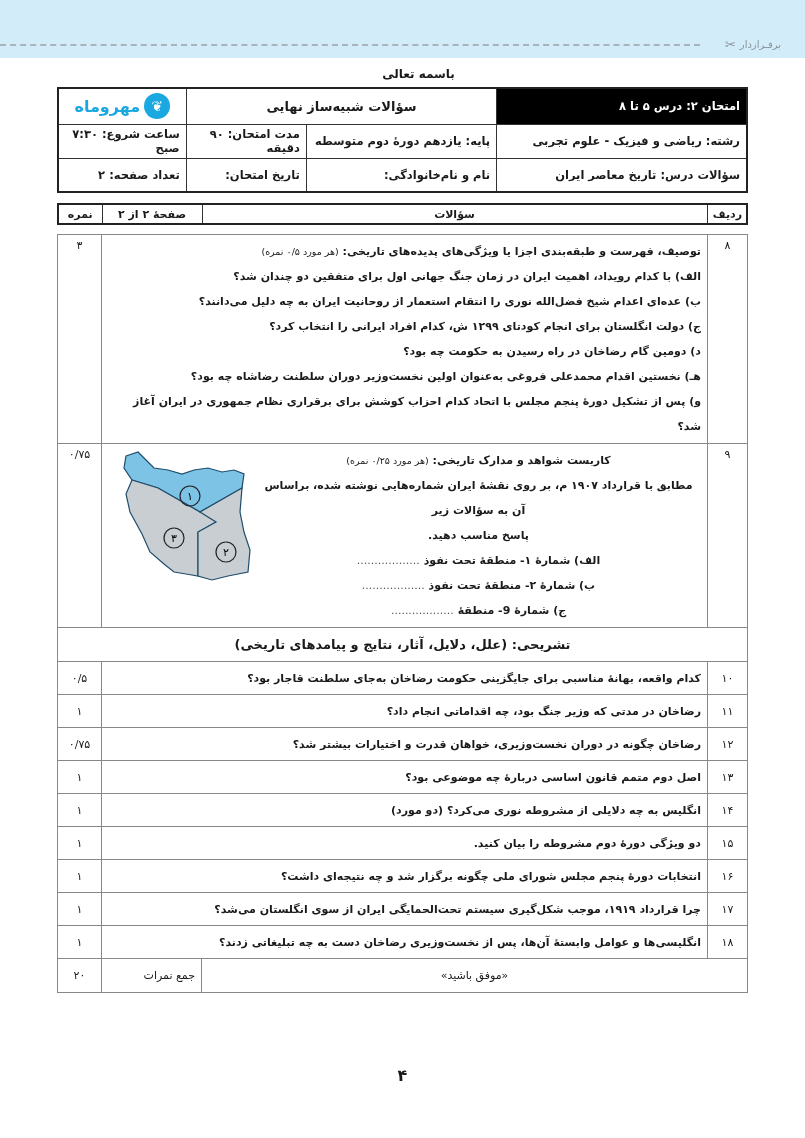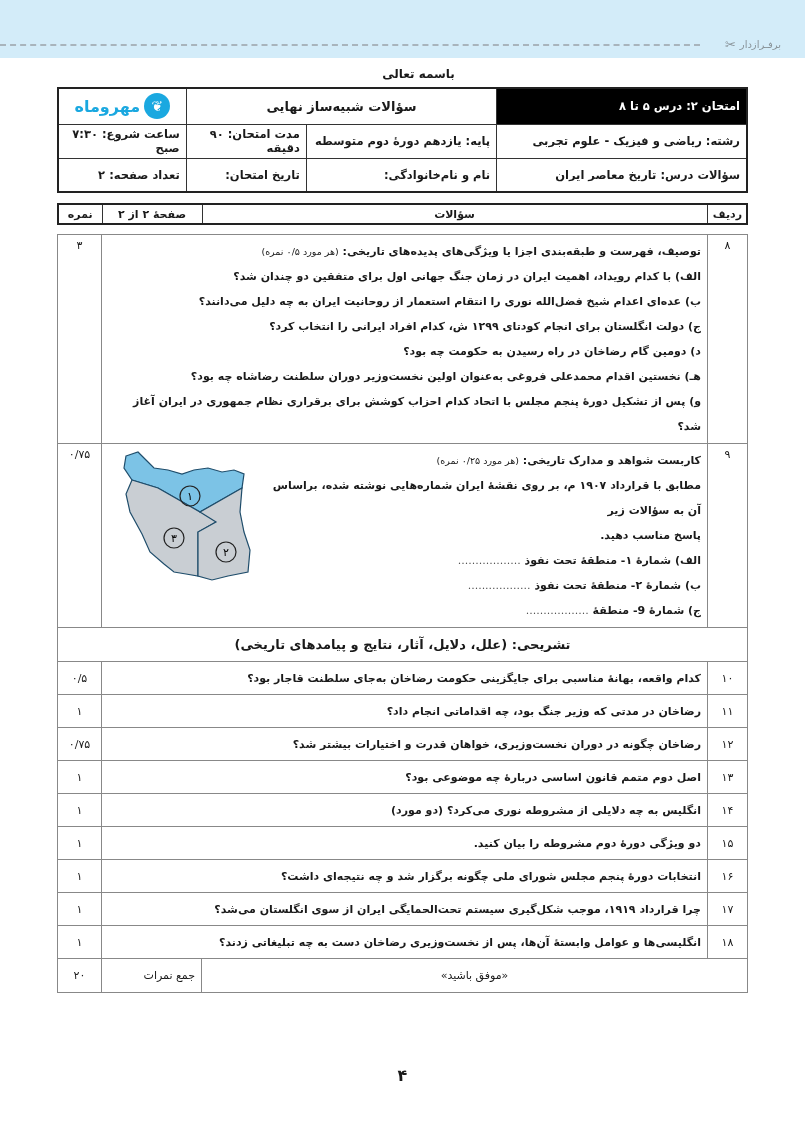--- a/index.html
+++ b/index.html
@@ -29,21 +29,21 @@
   .qtable td { border: 1px solid #888; font-size: 11px; padding: 4px 6px; vertical-align: top; }
   .qtable td.num { width: 40px; text-align: center; }
   .qtable td.score { width: 44px; text-align: center; }
   .qtable .line { line-height: 25px; font-weight: bold; }
   .qtable .line .small { font-weight: normal; font-size: 9.5px; }
   .qtable tr.single td { height: 33px; vertical-align: middle; padding-top: 0; padding-bottom: 0; }
   .qtable tr.single td.text { font-weight: bold; }
   .section td { text-align: center; font-weight: bold; font-size: 13px; height: 34px; vertical-align: middle; }
   .total td { height: 34px; vertical-align: middle; font-weight: normal; }
   .dots { color: #555; font-weight: normal; letter-spacing: -1px; }
-  .q9-wrap { display: flex; justify-content: space-between; }
+  .q9-wrap { display: flex; justify-content: space-between; text-align: center; }
   .q9-text { flex: 1; }
   .map { width: 140px; height: 140px; flex: none; margin-left: 8px; }
 
   .pagenum { position: absolute; left: 0; width: 805px; top: 1066px; text-align: center; font-size: 16px; font-weight: bold; }
 </style>
 </head>
 <body>
 
 <div class="topband">
   <div class="cutline"></div>

